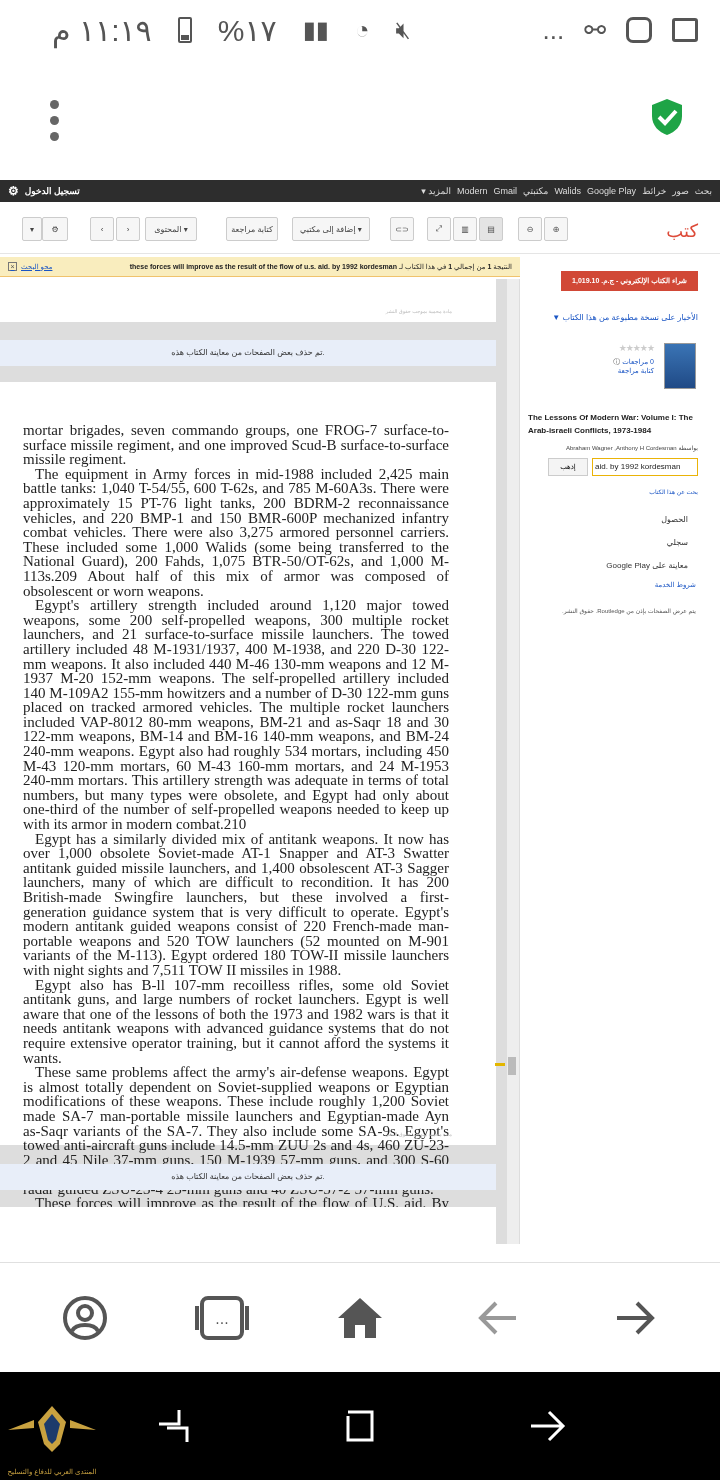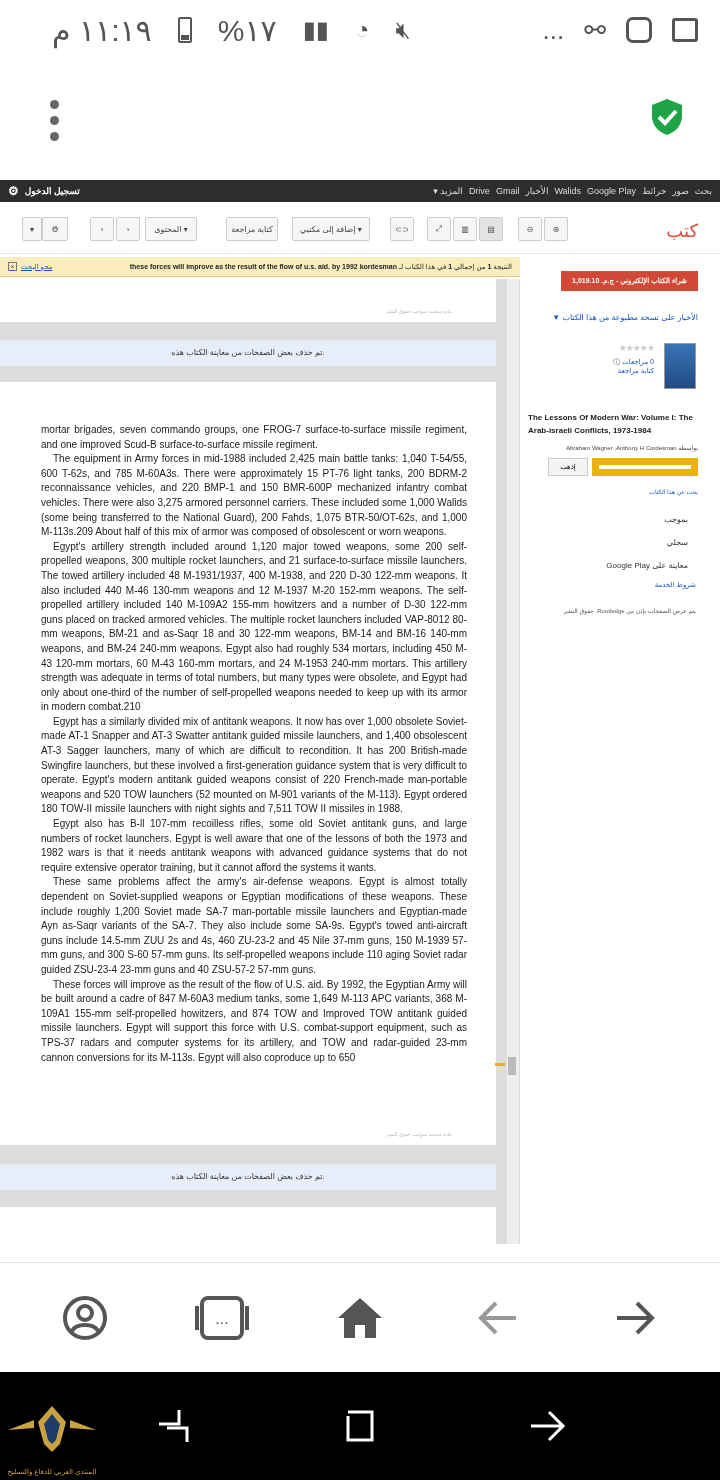--- a/index.html
+++ b/index.html
@@ -24,33 +24,33 @@
 .searchbar b{font-weight:bold}
 .searchbar .clear{color:#1a55c4;text-decoration:underline;display:flex;align-items:center;gap:4px}
 .xbox{width:9px;height:9px;border:1px solid #777;font-size:7px;line-height:7px;text-align:center;color:#555}
 .viewer{position:absolute;left:0;top:279px;width:520px;height:965px;background:#ddd;overflow:hidden}
 .page{position:absolute;left:0;width:496px;background:#fff}
 .omitted{position:absolute;left:0;width:496px;height:26px;background:#e8eef9;font-size:8px;color:#333;text-align:center;line-height:26px}
 .tiny{position:absolute;right:44px;font-size:5px;color:#bbb}
 .scroll{position:absolute;left:507px;top:0;width:12px;height:965px;background:#eee}
 .scroll .thumb{position:absolute;left:1px;top:778px;width:8px;height:18px;background:#bbb}
 .scroll .mark{position:absolute;left:-12px;top:784px;width:10px;height:3px;background:#e3b600}
-.text{position:absolute;left:41px;top:144px;width:426px;font-family:Liberation Sans, sans-serif;font-size:10px;line-height:14.6px;color:#222;text-align:justify}
+.text{position:absolute;left:23px;top:144px;width:426px;font-family:Liberation Serif, serif;font-size:15px;line-height:14.6px;color:#222;text-align:justify}
 .text p{text-indent:12px}
 .text p.first{text-indent:0}
 .side{position:absolute;left:525px;top:257px;width:195px;height:987px;background:#fff;direction:rtl;font-size:8px}
 .buybtn{position:absolute;right:22px;top:14px;width:137px;height:20px;background:#d14836;color:#fff;font-size:7px;font-weight:bold;display:flex;align-items:center;justify-content:center}
 .getprint{position:absolute;right:22px;top:56px;font-size:8px;color:#1a55c4}
 .cover{position:absolute;right:24px;top:86px;width:32px;height:46px;background:linear-gradient(#3a74b5,#204a86);border:1px solid #999}
 .stars{position:absolute;right:66px;top:86px;color:#ccc;font-size:9px;letter-spacing:-1px}
 .reviews{position:absolute;right:66px;top:100px;font-size:7px;color:#1a55c4}
 .writerev{position:absolute;right:66px;top:110px;font-size:7px;color:#1a55c4}
 .btitle{position:absolute;right:22px;top:154px;width:170px;direction:ltr;text-align:left;font-size:8px;font-weight:bold;color:#222;line-height:13px}
 .authors{position:absolute;right:22px;top:187px;font-size:6px;color:#444}
-.sinput{position:absolute;right:22px;top:201px;width:106px;height:18px;border:7px solid #eab308;font-size:8px;direction:ltr;padding-left:2px;line-height:16px;color:#222;overflow:hidden;white-space:nowrap}
+.sinput{position:absolute;right:22px;top:201px;width:106px;height:18px;border:1px solid #eab308;font-size:8px;direction:ltr;padding-left:2px;line-height:16px;color:#222;overflow:hidden;white-space:nowrap}
 .gobtn{position:absolute;right:132px;top:201px;width:40px;height:18px;border:1px solid #ccc;background:#f4f4f4;font-size:7px;display:flex;align-items:center;justify-content:center}
 .searchin{position:absolute;right:22px;top:231px;font-size:6px;color:#1a55c4}
 .slink{position:absolute;right:32px;font-size:8px;color:#333}
 .terms{position:absolute;right:24px;top:324px;font-size:7px;color:#1a55c4}
 .perm{position:absolute;right:24px;top:350px;font-size:6px;color:#555}
 .browsernav{position:absolute;left:0;top:1262px;width:720px;height:110px;background:#fff;border-top:1px solid #e0e0e0;display:flex;justify-content:space-around;align-items:center;padding:0 16px}
 .navbtn{width:60px;height:60px;display:flex;align-items:center;justify-content:center}
 .sysnav{position:absolute;left:0;top:1372px;width:720px;height:108px;background:#000;display:flex;justify-content:space-around;align-items:center;padding:0 80px}
 .watermark{position:absolute;left:4px;top:1400px;width:96px;height:80px}
 .watermark .wtext{position:absolute;left:0;bottom:4px;width:96px;font-size:7px;color:#c9a240;text-align:center}
@@ -93,23 +93,23 @@
   <div class="login">
     <span style="font-size:12px">⚙</span>
     <span>تسجيل الدخول</span>
   </div>
   <div class="links">
     <span>بحث</span>
     <span>صور</span>
     <span>خرائط</span>
     <span>Google Play</span>
     <span>Walids</span>
-    <span>الأخبار</span>
+    <span>مكتبتي</span>
     <span>Gmail</span>
-    <span>Drive</span>
+    <span>Modern</span>
     <span>المزيد ▾</span>
   </div>
 </div>
 
 <div class="toolbar">
   <div class="tb" style="left:22px;width:20px">▾</div>
   <div class="tb" style="left:42px;width:26px">⚙</div>
   <div class="tb" style="left:90px;width:24px">‹</div>
   <div class="tb" style="left:116px;width:24px">›</div>
   <div class="tb" style="left:145px;width:52px"><span>المحتوى</span>&nbsp;▾</div>
@@ -169,21 +169,21 @@
   <div class="getprint">الأخبار على نسخة مطبوعة من هذا الكتاب ▼</div>
   <div class="cover"></div>
   <div class="stars">★★★★★</div>
   <div class="reviews"><span>0 مراجعات</span> <span style="color:#555">ⓘ</span></div>
   <div class="writerev">كتابة مراجعة</div>
   <div class="btitle">The Lessons Of Modern War: Volume I: The Arab-israeli Conflicts, 1973-1984</div>
   <div class="authors">بواسطة Abraham Wagner ,Anthony H Cordesman</div>
   <div class="sinput">aid. by 1992 kordesman</div>
   <div class="gobtn">إذهب</div>
   <div class="searchin">بحث عن هذا الكتاب</div>
-  <div class="slink" style="top:258px">بموجب</div>
+  <div class="slink" style="top:258px">الحصول</div>
   <div class="slink" style="top:281px">سجلي</div>
   <div class="slink" style="top:304px">معاينة على Google Play</div>
   <div class="terms">شروط الخدمة</div>
   <div class="perm">يتم عرض الصفحات بإذن من Routledge. حقوق النشر.</div>
 </div>
 
 <div class="browsernav">
   <div class="navbtn">
     <svg width="48" height="48" viewBox="0 0 48 48">
         <circle cx="24" cy="24" r="20" fill="none" stroke="#555" stroke-width="4"></circle>

